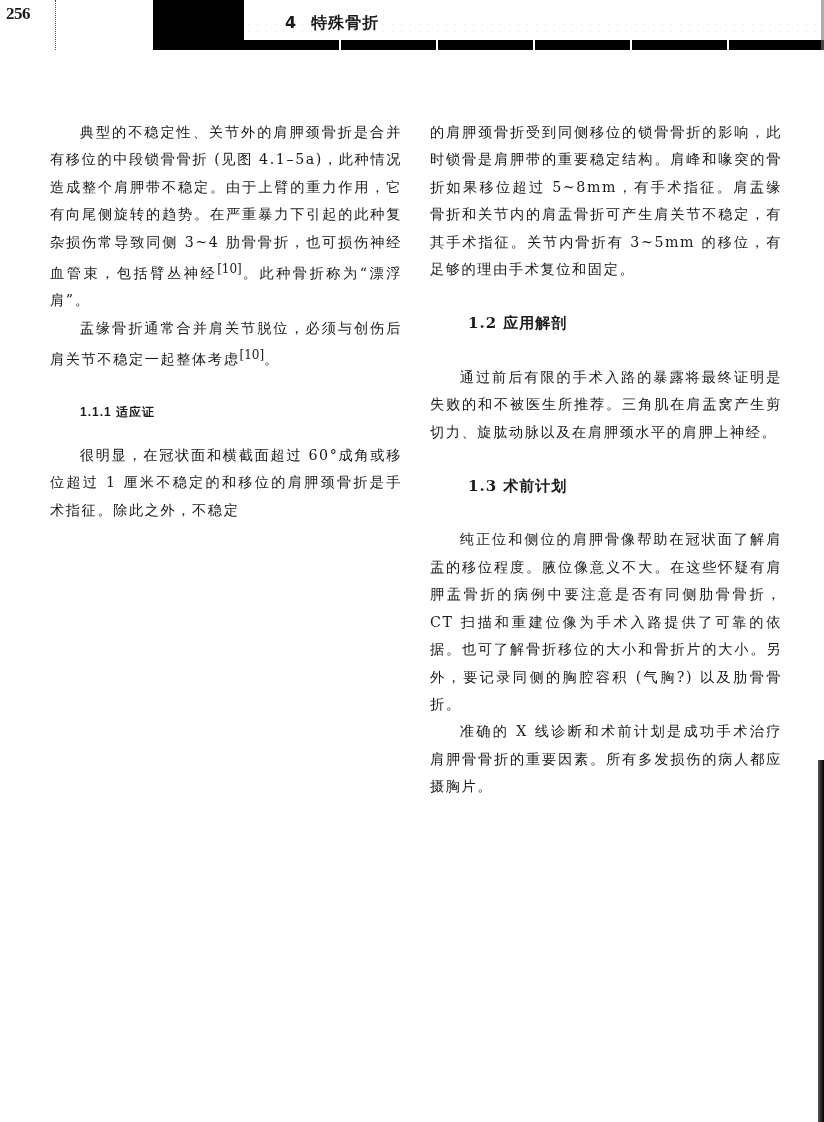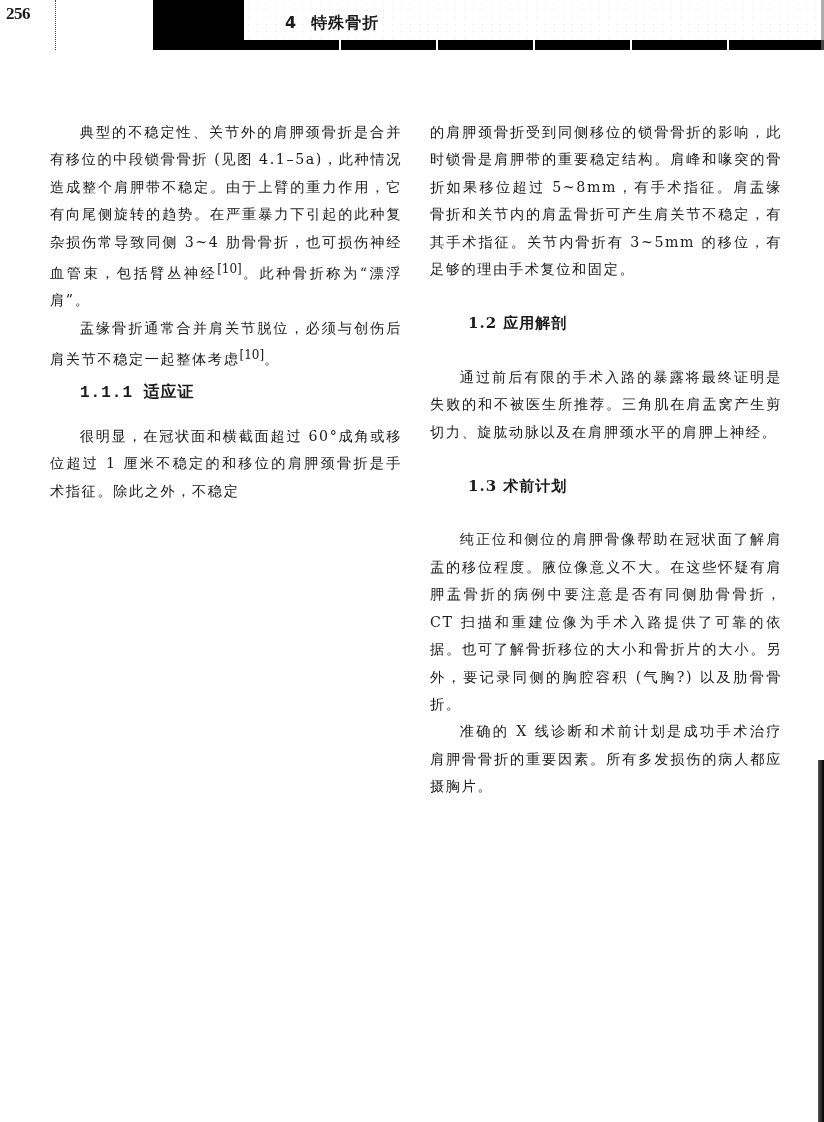--- a/index.html
+++ b/index.html
@@ -40,22 +40,22 @@
     position: absolute; top: 119px; width: 352px;
     font-size: 14.2px; line-height: 27.4px; letter-spacing: 1.6px;
     text-align: justify;
   }
   .col-left { left: 50px; }
   .col-right { left: 430px; }
   .para { margin: 0; text-indent: 2.1em; }
   .para.noindent { text-indent: 0; }
   sup { font-size: 12px; vertical-align: 5px; letter-spacing: 0; }
   .subheading {
-    font-family: Liberation Mono, monospace; font-weight: bold; font-size: 16px;
-    margin: 6px 0 16px 30px; letter-spacing: 1px;
+    font-family: Liberation Sans, sans-serif; font-weight: bold; font-size: 12px;
+    margin: 25px 0 16px 30px; letter-spacing: 1px;
   }
   .section-heading {
     font-weight: bold; font-size: 15px; margin: 27px 0 26px 38px; letter-spacing: 1px;
   }
   .binding-shadow {
     position: absolute; right: 0; top: 760px; width: 6px; height: 362px;
     background: linear-gradient(to right, #555, #000);
   }
   .binding-shadow-top {
     position: absolute; right: 0; top: 0; width: 3px; height: 50px;

